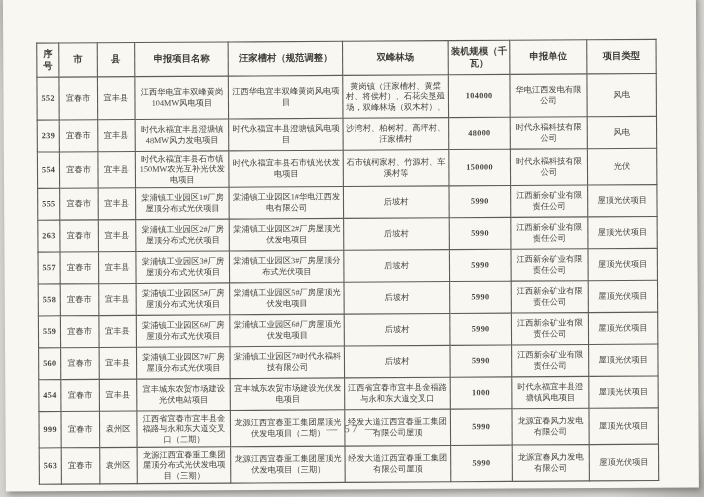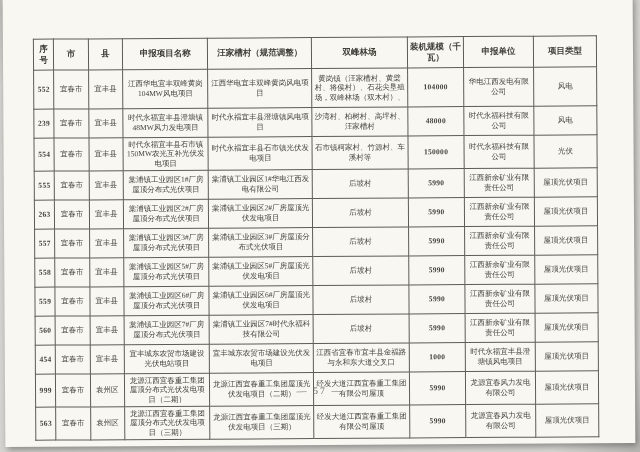--- a/index.html
+++ b/index.html
@@ -197,21 +197,21 @@
             <td>宜丰城东农贸市场建设光伏发电项目</td>
             <td>江西省宜春市宜丰县金福路与永和东大道交叉口</td>
             <td class="num">1000</td>
             <td>时代永福宜丰县澄塘镇风电项目</td>
             <td>屋顶光伏项目</td>
           </tr>
           <tr class="r-med">
             <td class="num">999</td>
             <td>宜春市</td>
             <td>袁州区</td>
-            <td>龙源江西宜春重工集团屋顶分布式光伏发电项目（二期）</td>
+            <td>江西省宜春市宜丰县金福路与永和东大道交叉口（二期）</td>
             <td>龙源江西宜春重工集团屋顶光伏发电项目（二期）</td>
             <td>经发大道江西宜春重工集团有限公司屋顶</td>
             <td class="num">5990</td>
             <td>龙源宜春风力发电有限公司</td>
             <td>屋顶光伏项目</td>
           </tr>
           <tr class="r-med">
             <td class="num">563</td>
             <td>宜春市</td>
             <td>袁州区</td>

